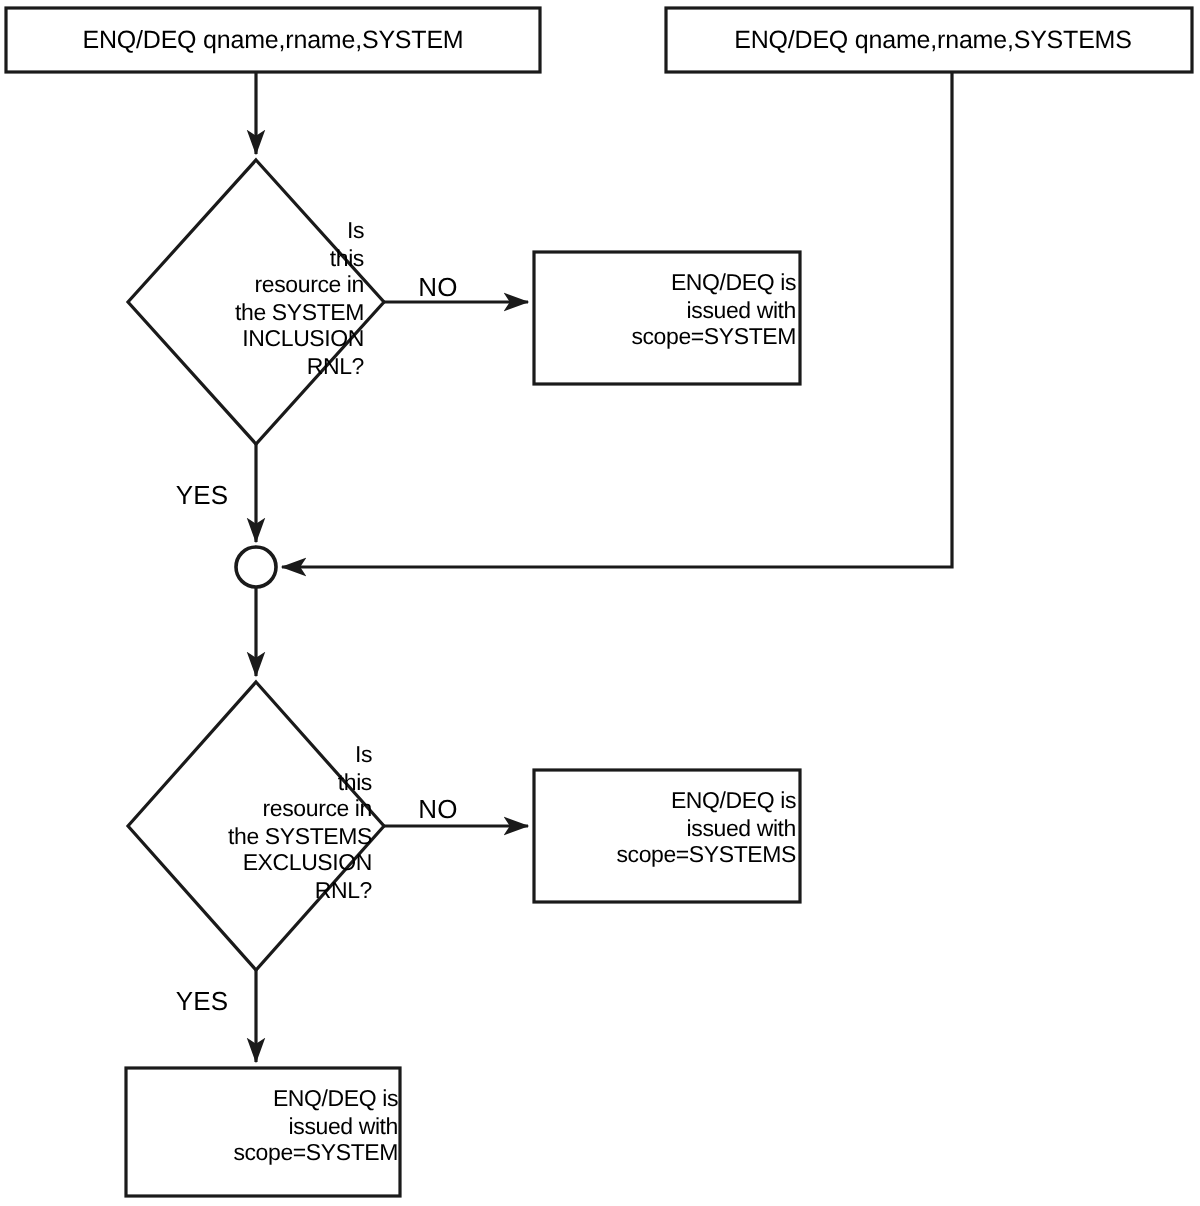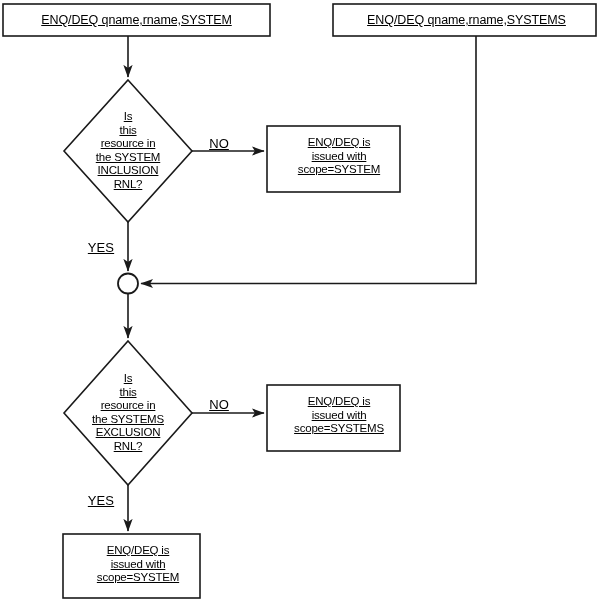--- a/index.html
+++ b/index.html
@@ -39,35 +39,34 @@
     stroke: #1a1a1a;
     stroke-width: 1.6;
     fill: none;
   }
   .node-text {
     position: absolute;
     color: #000000;
     font-family: "Liberation Sans", sans-serif;
     line-height: 1.18;
     white-space: pre-line;
-    text-decoration: underline;
   }
   .box-label {
     font-size: 12.5px;
     text-align: center;
     letter-spacing: -0.1px;
   }
   .proc-label {
     font-size: 11.5px;
-    text-align: center;
+    text-align: right;
     letter-spacing: -0.2px;
   }
   .diamond-label {
     font-size: 11.5px;
-    text-align: center;
+    text-align: right;
     letter-spacing: -0.2px;
   }
   .edge-label {
     font-size: 13px;
     text-align: center;
     letter-spacing: 0.1px;
   }
 </style>
 </head>
 <body>

